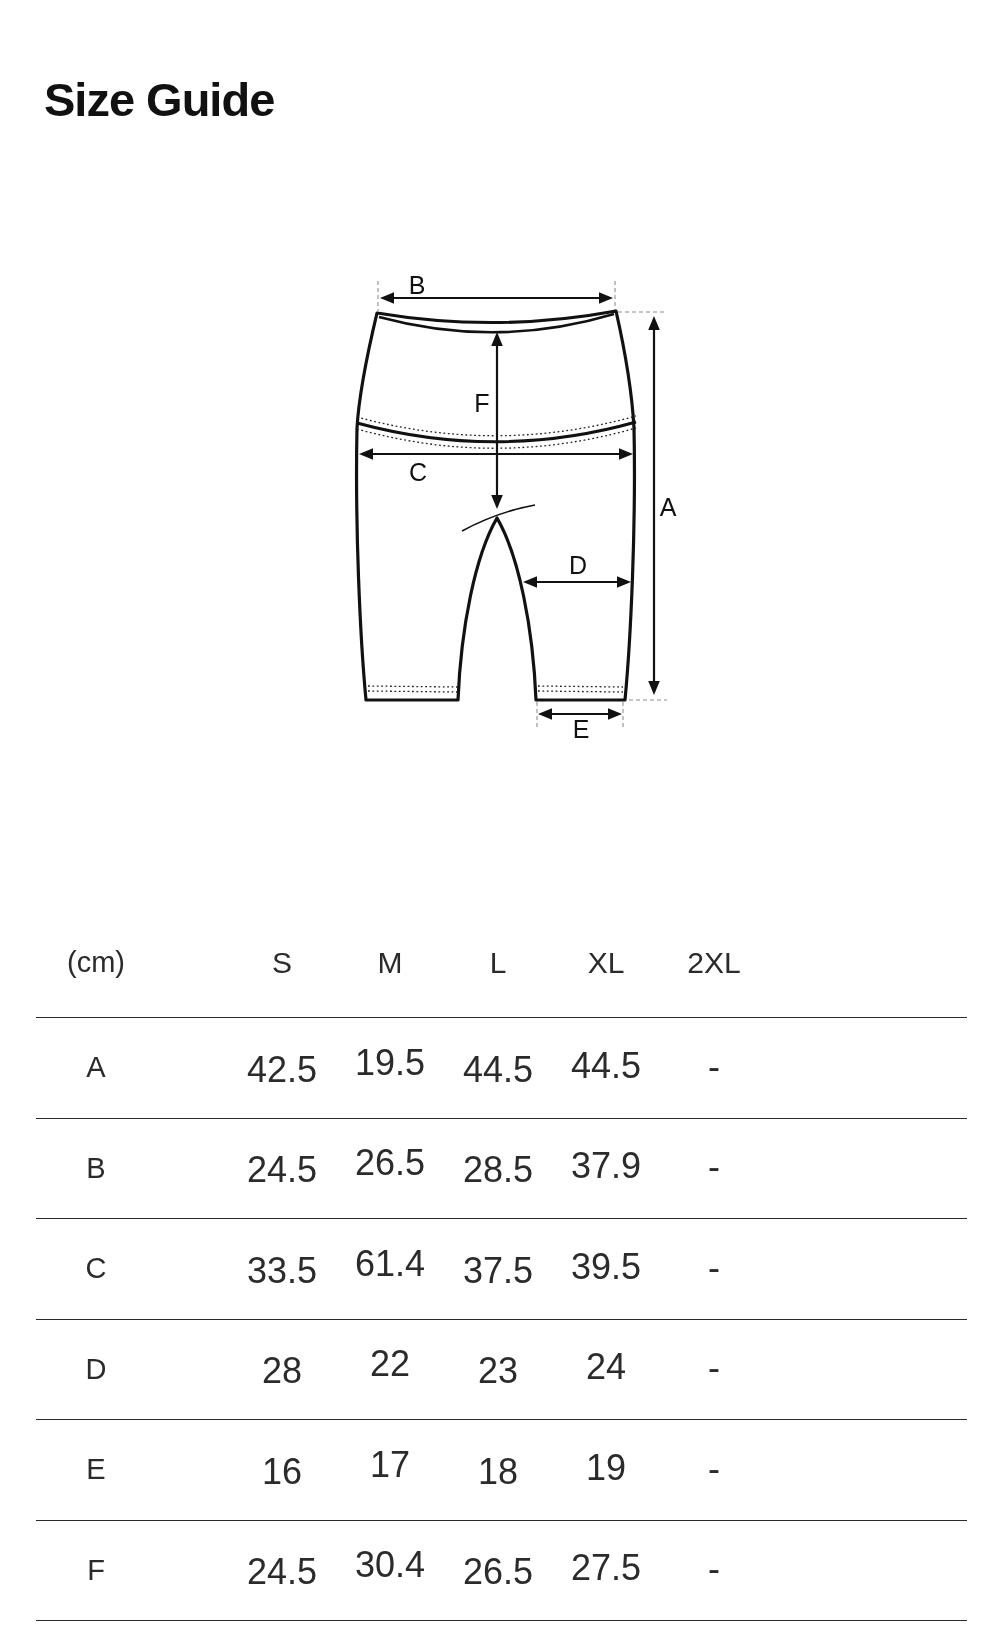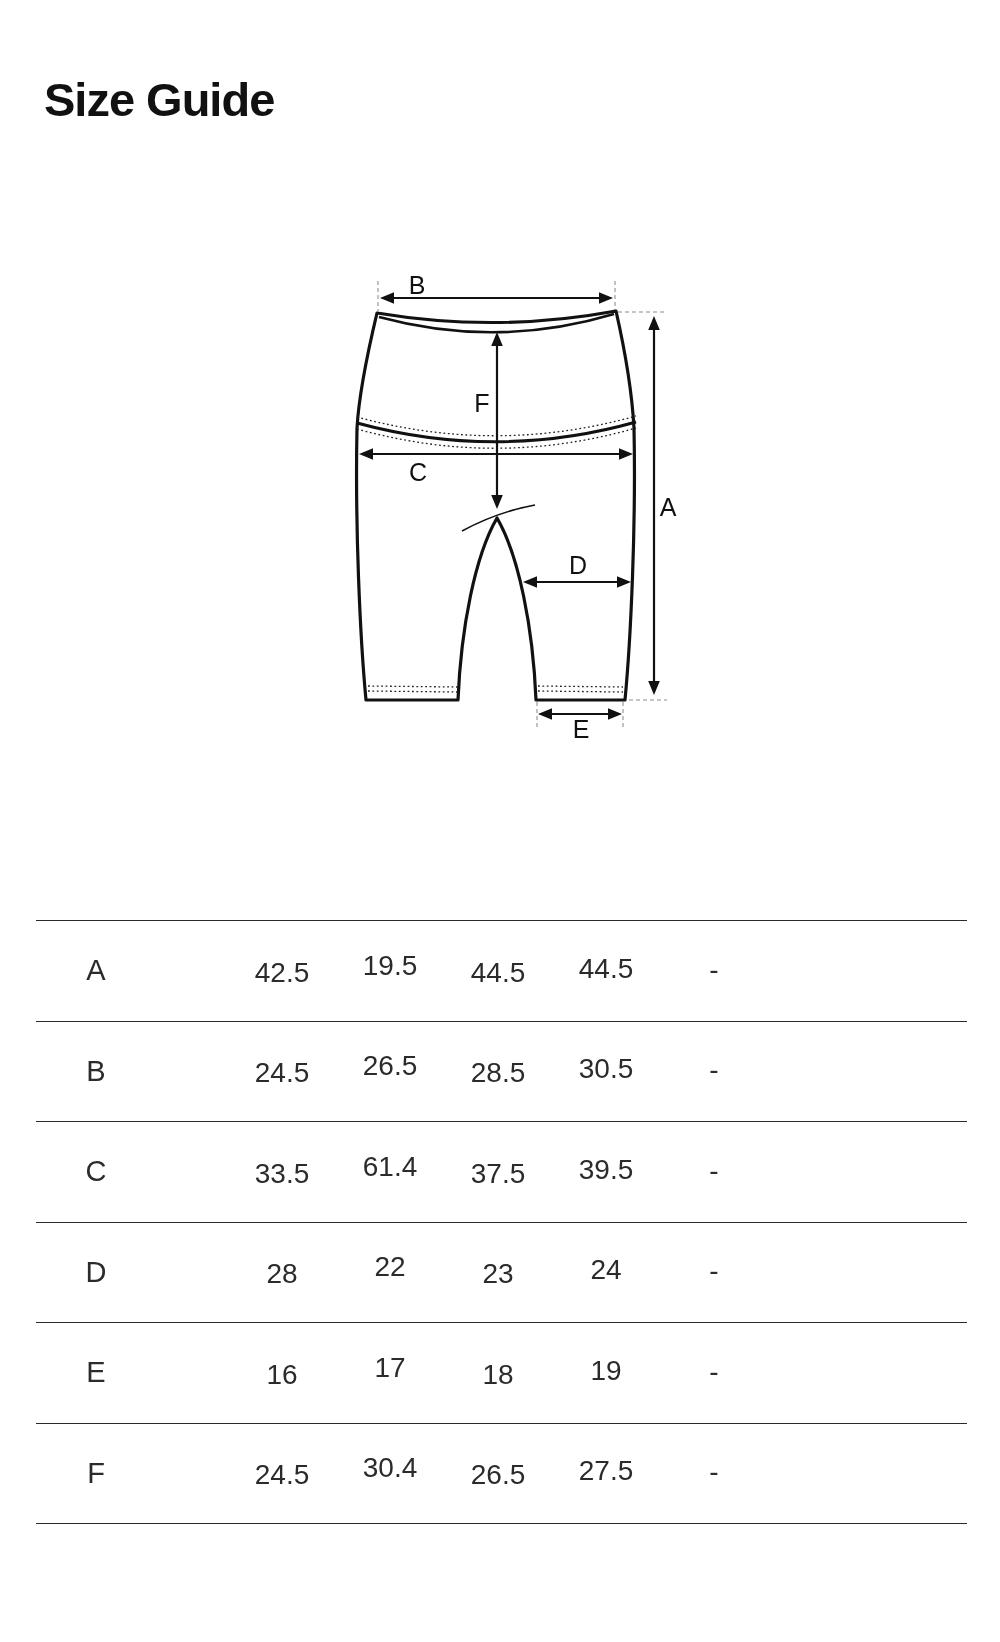--- a/index.html
+++ b/index.html
@@ -52,21 +52,21 @@
   .t-row {
     height: 100.5px;
     display: flex;
     align-items: center;
     border-top: 1.5px solid #2b2b2b;
     box-sizing: border-box;
   }
   .cell { text-align: center; }
   .c-label { width: 120px; font-size: 29px; }
   .c-gap   { width: 72px; }
-  .c-val   { width: 108px; font-size: 28px; }
+  .c-val   { width: 108px; font-size: 36px; }
   .t-header .c-label { font-size: 29px; }
   .t-header .c-val   { font-size: 30px; }
   
   .t-row .c-val:nth-of-type(3) { transform: translateY(2px); }
   .t-row .c-val:nth-of-type(4) { transform: translateY(-5px); }
   .t-row .c-val:nth-of-type(5) { transform: translateY(2px); }
   .t-row .c-val:nth-of-type(6) { transform: translateY(-2px); }
   .t-row .c-val:nth-of-type(7) { transform: translateY(-1px); }
 </style>
 </head>
@@ -149,38 +149,47 @@
         <text class="dim-label" x="418" y="481">C</text>
         <text class="dim-label" x="668" y="516">A</text>
         <text class="dim-label" x="578" y="574">D</text>
         <text class="dim-label" x="581" y="738">E</text>
       </g>
     </svg>
   </div>
 
   <div class="size-table">
 
+    <div class="t-header">
+      <div class="cell c-label">(cm)</div>
+      <div class="cell c-gap"></div>
+      <div class="cell c-val">S</div>
+      <div class="cell c-val">M</div>
+      <div class="cell c-val">L</div>
+      <div class="cell c-val">XL</div>
+      <div class="cell c-val">2XL</div>
+    </div>
 
     <div class="t-row">
       <div class="cell c-label">A</div>
       <div class="cell c-gap"></div>
       <div class="cell c-val">42.5</div>
       <div class="cell c-val">19.5</div>
       <div class="cell c-val">44.5</div>
       <div class="cell c-val">44.5</div>
       <div class="cell c-val">-</div>
     </div>
 
     <div class="t-row">
       <div class="cell c-label">B</div>
       <div class="cell c-gap"></div>
       <div class="cell c-val">24.5</div>
       <div class="cell c-val">26.5</div>
       <div class="cell c-val">28.5</div>
-      <div class="cell c-val">30.5</div>
+      <div class="cell c-val">37.9</div>
       <div class="cell c-val">-</div>
     </div>
 
     <div class="t-row">
       <div class="cell c-label">C</div>
       <div class="cell c-gap"></div>
       <div class="cell c-val">33.5</div>
       <div class="cell c-val">61.4</div>
       <div class="cell c-val">37.5</div>
       <div class="cell c-val">39.5</div>

